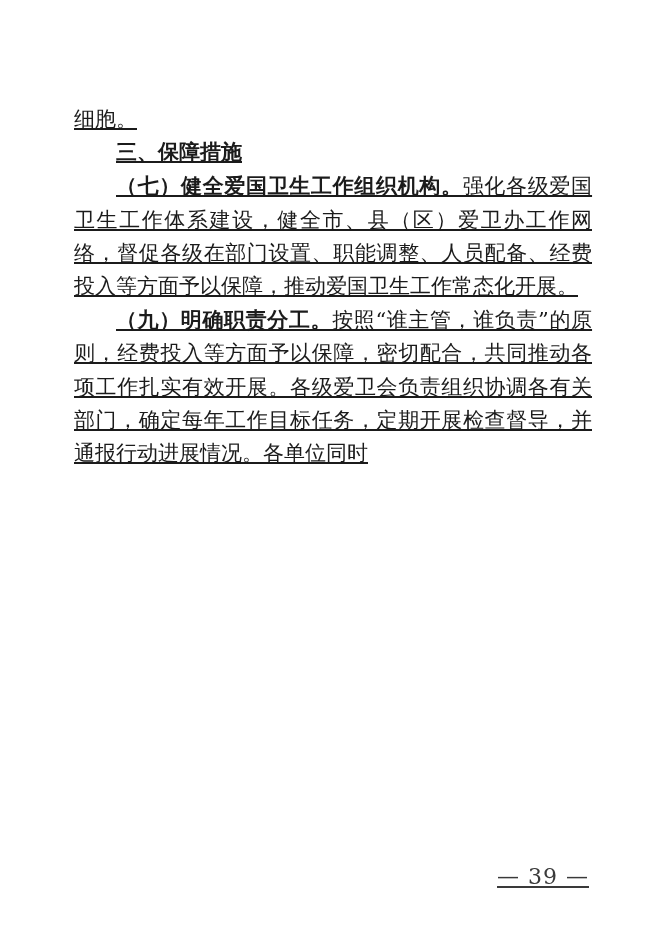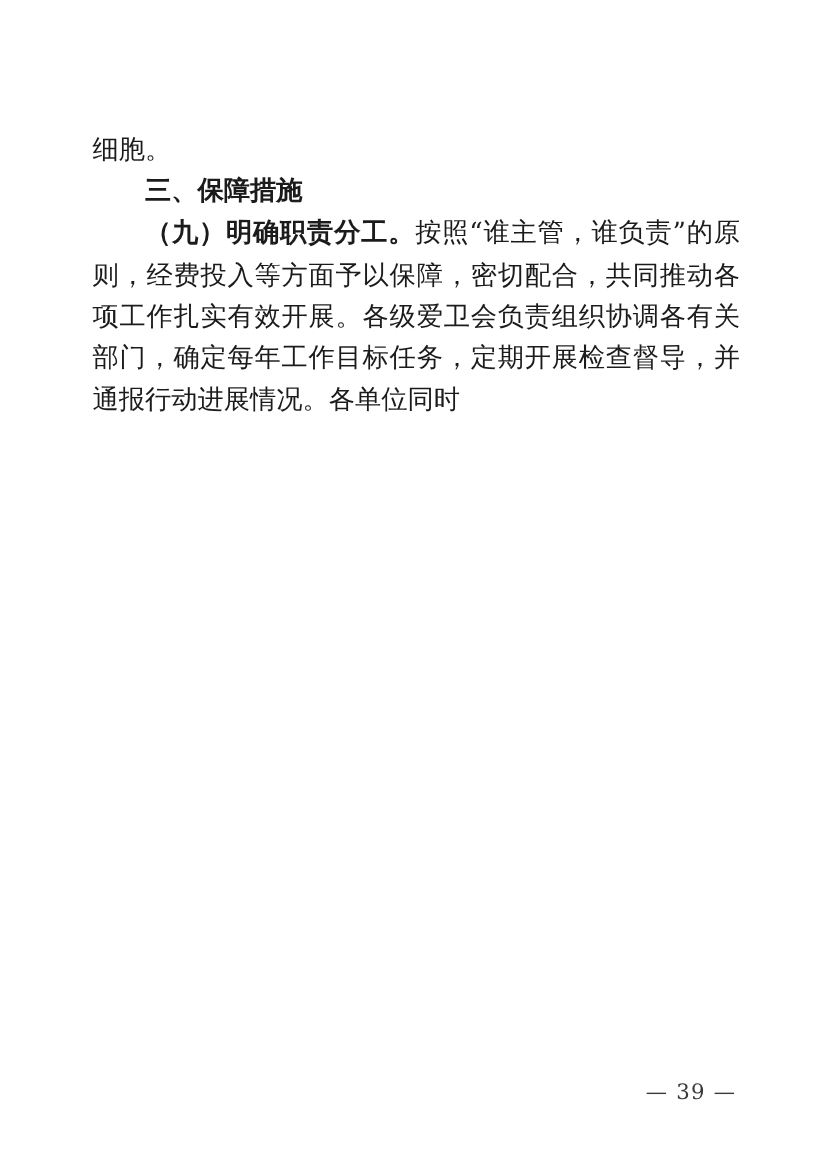--- a/index.html
+++ b/index.html
@@ -1,15 +1,15 @@
 <!DOCTYPE html>
 <html><head>
 <meta charset="utf-8">
 <style>
-  * { margin: 0; padding: 0; box-sizing: border-box; }
+  * { margin: 0; padding: 0; box-sizing: border-box; text-decoration: underline; }
   html, body { background: #ffffff; }
   .page {
     position: relative;
     width: 665px;
     height: 931px;
     background: #ffffff;
     overflow: hidden;
     font-family: "DejaVu Serif", "Liberation Serif", serif;
     color: #1b1b1b;
   }
@@ -27,37 +27,38 @@
   .no-indent { text-indent: 0; }
   .lead { font-weight: 700; }
   .heading {
     font-weight: 700;
     font-family: "DejaVu Sans", "Liberation Sans", sans-serif;
   }
   .page-number {
     position: absolute;
     top: 864px;
     right: 76px;
-    font-size: 17px;
+    font-size: 22px;
     letter-spacing: 1px;
     color: #3a3a3a;
     font-family: "DejaVu Serif", "Liberation Serif", serif;
   }
 </style>
 </head>
 <body>
 
 <div class="page">
   <div class="body-text">
 
     <p class="para no-indent"><span>细胞。</span></p>
 
 
     <p class="para heading">三、保障措施</p>
 
+    <p class="para"><span class="lead">（七）健全爱国卫生工作组织机构。</span><span>强化各级爱国卫生工作体系建设，健全市、县（区）爱卫办工作网络，督促各级在部门设置、职能调整、人员配备、经费投入等方面予以保障，推动爱国卫生工作常态化开展。</span></p>
 
 
     <p class="para"><span class="lead">（九）明确职责分工。</span><span>按照“谁主管，谁负责”的原则，经费投入等方面予以保障，密切配合，共同推动各项工作扎实有效开展。各级爱卫会负责组织协调各有关部门，确定每年工作目标任务，定期开展检查督导，并通报行动进展情况。各单位同时</span></p>
 
   </div>
 
   <div class="page-number">— 39 —</div>
 </div>
 
 </body></html>

